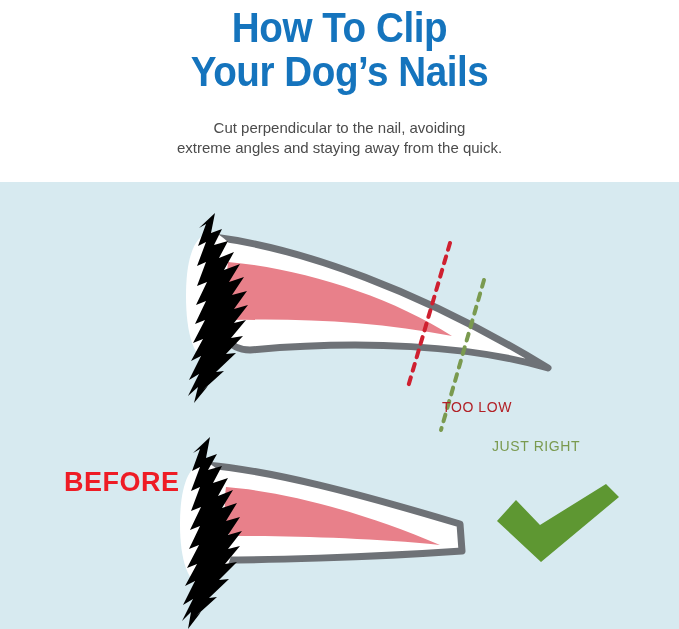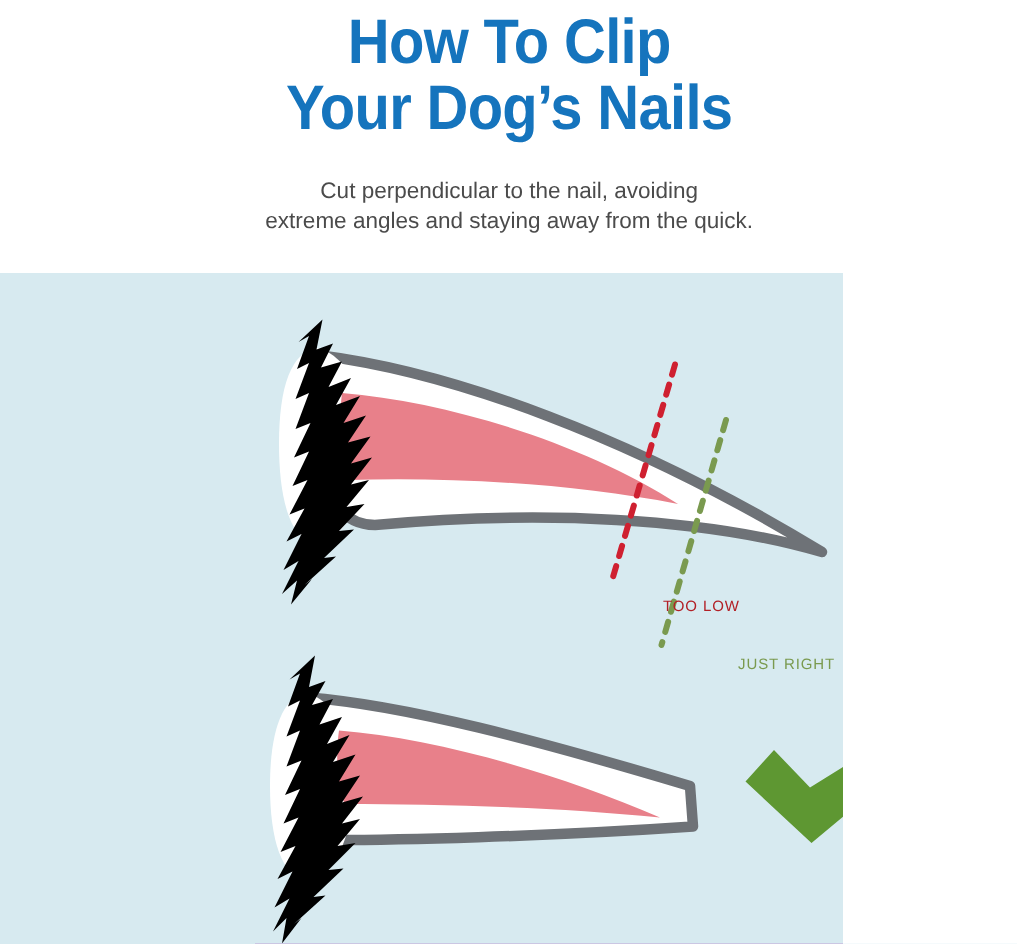--- a/index.html
+++ b/index.html
@@ -5,21 +5,21 @@
   html, body {
     margin: 0;
     padding: 0;
     background: #ffffff;
   }
   body {
     font-family: "Liberation Sans", sans-serif;
   }
   #page {
     position: relative;
-    width: 562px;
+    width: 679px;
     height: 629px;
     overflow: hidden;
     background: #4c1d95;
   }
   
   #header {
     position: absolute;
     left: 0;
     top: 0;
     width: 679px;
@@ -84,21 +84,21 @@
   #label-before {
     left: 64px;
     top: 285px;
     color: #ee1c25;
   }
 
   
   .cut-label {
     position: absolute;
     font-family: "Liberation Sans", sans-serif;
-    font-size: 10px;
+    font-size: 14px;
     letter-spacing: 0.6px;
     white-space: nowrap;
   }
   #label-too-low {
     left: 442px;
     top: 217px;
     color: #b22026;
   }
   #label-just-right {
     left: 492px;
@@ -262,18 +262,19 @@
       </g>
 
       <path d="M 497 521
                L 516 500
                L 540 525
                L 606 484
                L 619 497
                L 541 562 Z" fill="#5e9732"></path>
     </svg>
 
+    <div id="label-before" class="stage-label">BEFORE</div>
 
     <div id="label-too-low" class="cut-label">TOO LOW</div>
 
     <div id="label-just-right" class="cut-label">JUST RIGHT</div>
   </div>
 </div>
 
 </body></html>

